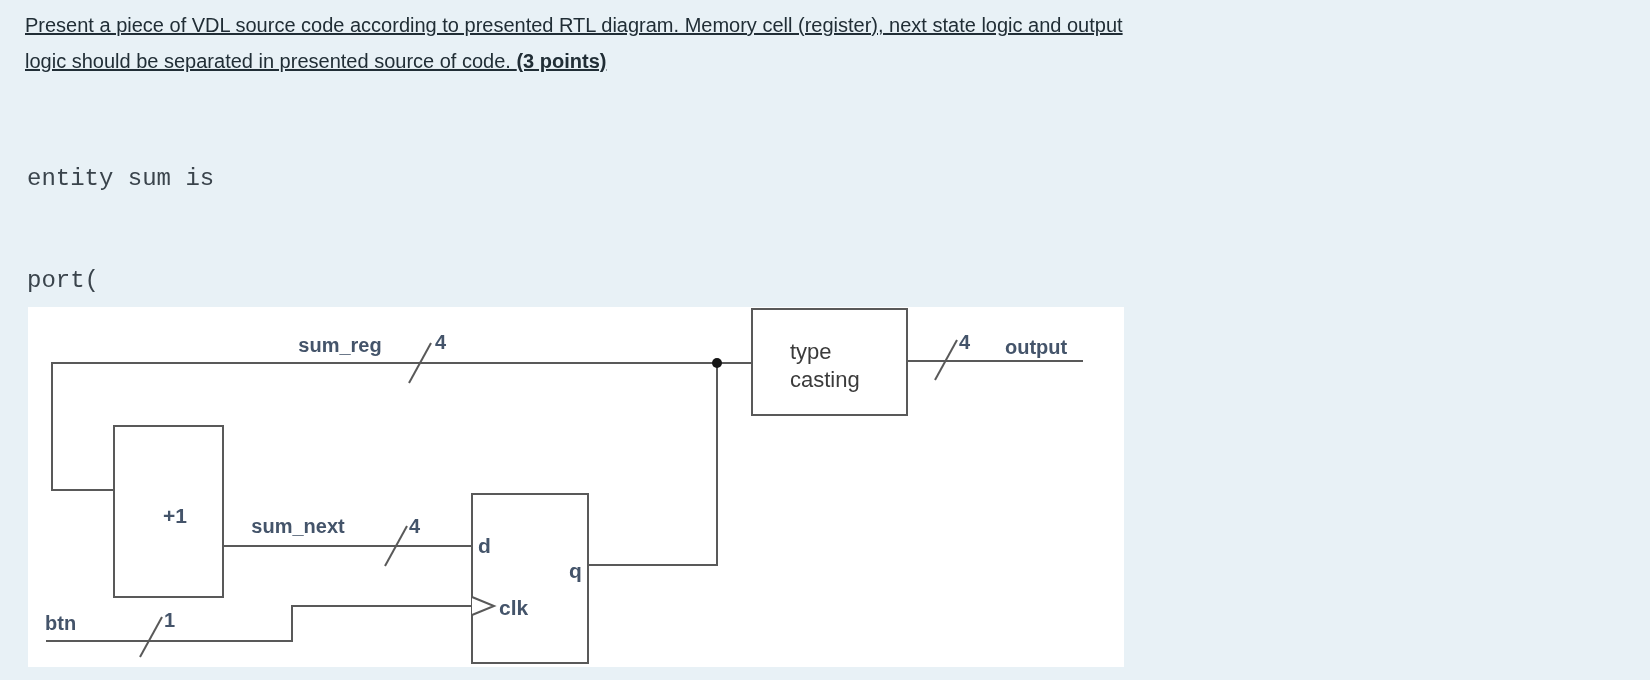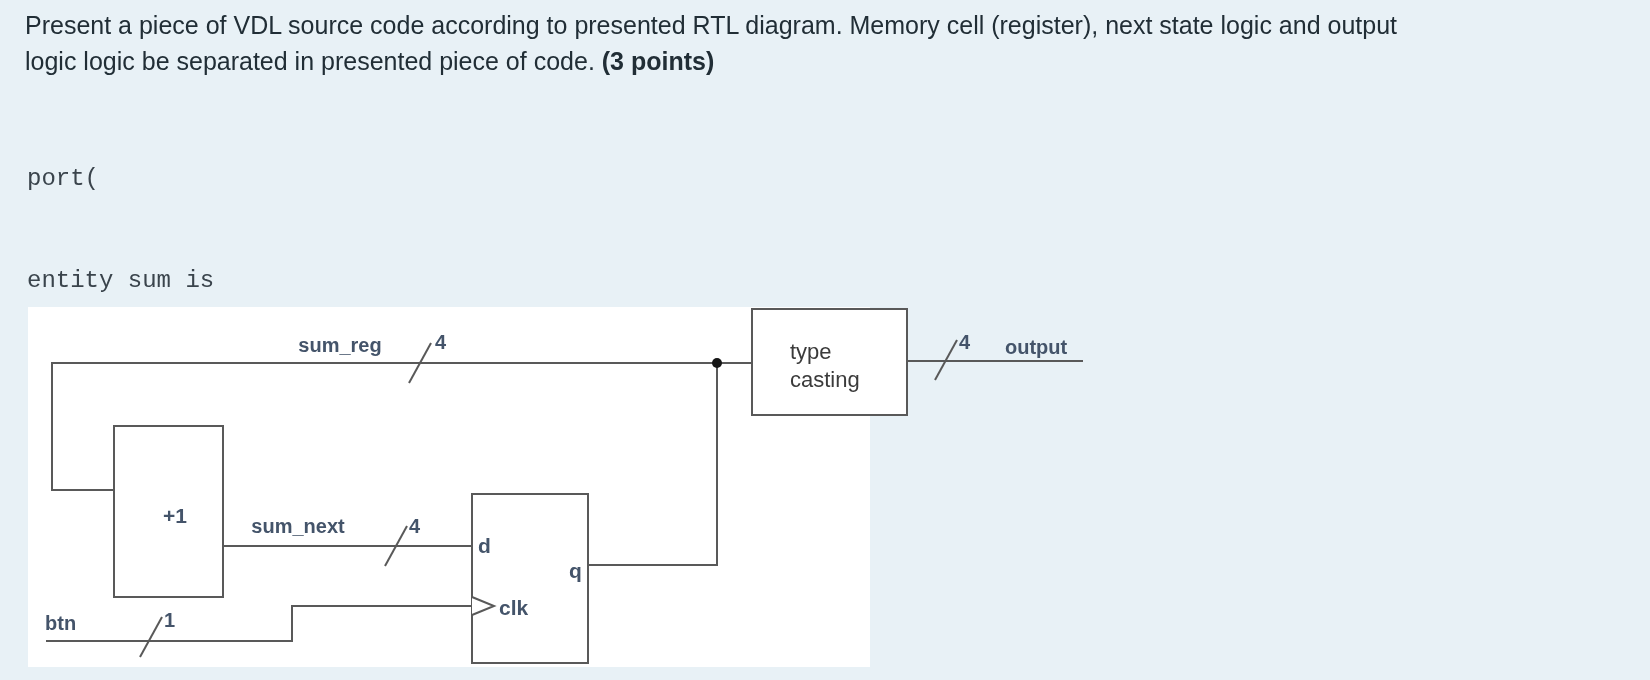--- a/index.html
+++ b/index.html
@@ -7,63 +7,64 @@
     width: 1650px; height: 680px;
     background: #e8f1f6;
     font-family: "Liberation Sans", sans-serif;
     position: relative;
     overflow: hidden;
   }
   .question {
     position: absolute;
     left: 25px; top: 7px;
     width: 1615px;
-    font-size: 25px;
+    font-size: 20px;
     line-height: 36px;
     color: #212e36;
+    text-decoration: underline;
   }
   .question .pts { font-weight: bold; }
   .code-block {
     position: absolute;
     left: 27px; top: 94px;
     font-family: "Liberation Mono", monospace;
     font-size: 24px;
     line-height: 34px;
     color: #3a444c;
     white-space: pre;
   }
   .diagram-panel {
     position: absolute;
     left: 28px; top: 307px;
-    width: 842px; height: 360px;
+    width: 1096px; height: 360px;
     background: #ffffff;
   }
   .diagram-panel svg { display: block; }
   .wire { stroke: #595959; stroke-width: 2px; fill: none; }
   .box  { fill: #ffffff; stroke: #595959; stroke-width: 2px; }
   .tri  { fill: #ffffff; stroke: #595959; stroke-width: 2px; }
   .dot  { fill: #161616; stroke: none; }
   text  { font-family: "Liberation Sans", sans-serif; }
   .sig   { font-size: 20px; font-weight: bold; fill: #44546a; }
   .port  { font-size: 21px; font-weight: bold; fill: #44546a; }
   .blocklabel { font-size: 21px; font-weight: bold; fill: #44546a; }
   .blocktext  { font-size: 22px; fill: #3b3b3b; }
   .mid { text-anchor: middle; }
 </style>
 </head>
 <body>
 
 <div class="question">
   <div>Present a piece of VDL source code according to presented RTL diagram. Memory cell (register), next state logic and output</div>
-  <div><span>logic logic be separated in presented piece of code. </span><span class="pts">(3 points)</span></div>
+  <div><span>logic should be separated in presented source of code. </span><span class="pts">(3 points)</span></div>
 </div>
 
 <div class="code-block">
+  <div>entity sum is</div>
   <div>port(</div>
-  <div>entity sum is</div>
   <div>btn: in std_logic;</div>
   <div>output: out syd_logic_vector(3 downto 0));</div>
   <div>end sum;</div>
 </div>
 
 <div class="diagram-panel">
   <svg width="1066" height="360" viewBox="0 0 1066 360" xmlns="http://www.w3.org/2000/svg">
 
     <path class="wire" d="M 86 183 L 24 183 L 24 56 L 724 56"></path>
     <path class="wire" d="M 195 239 L 444 239"></path>

